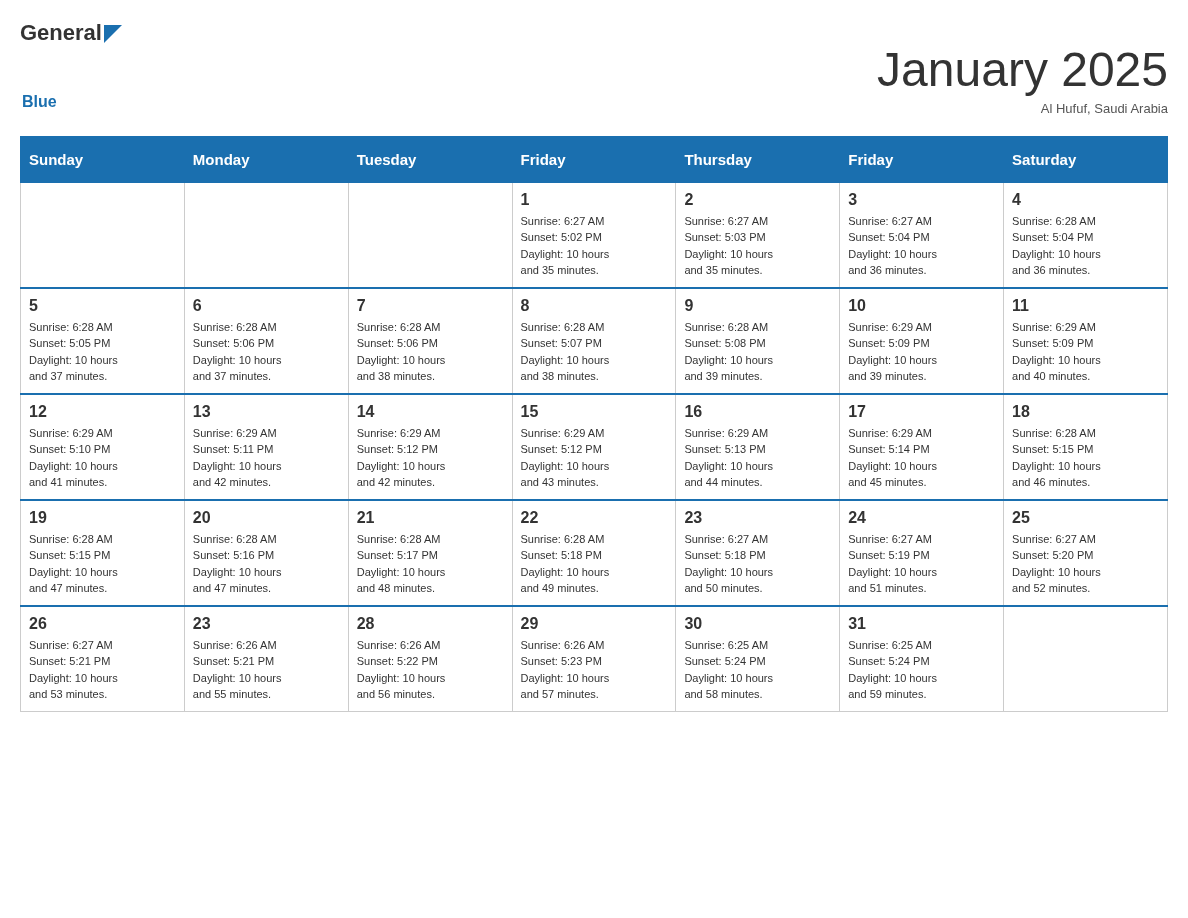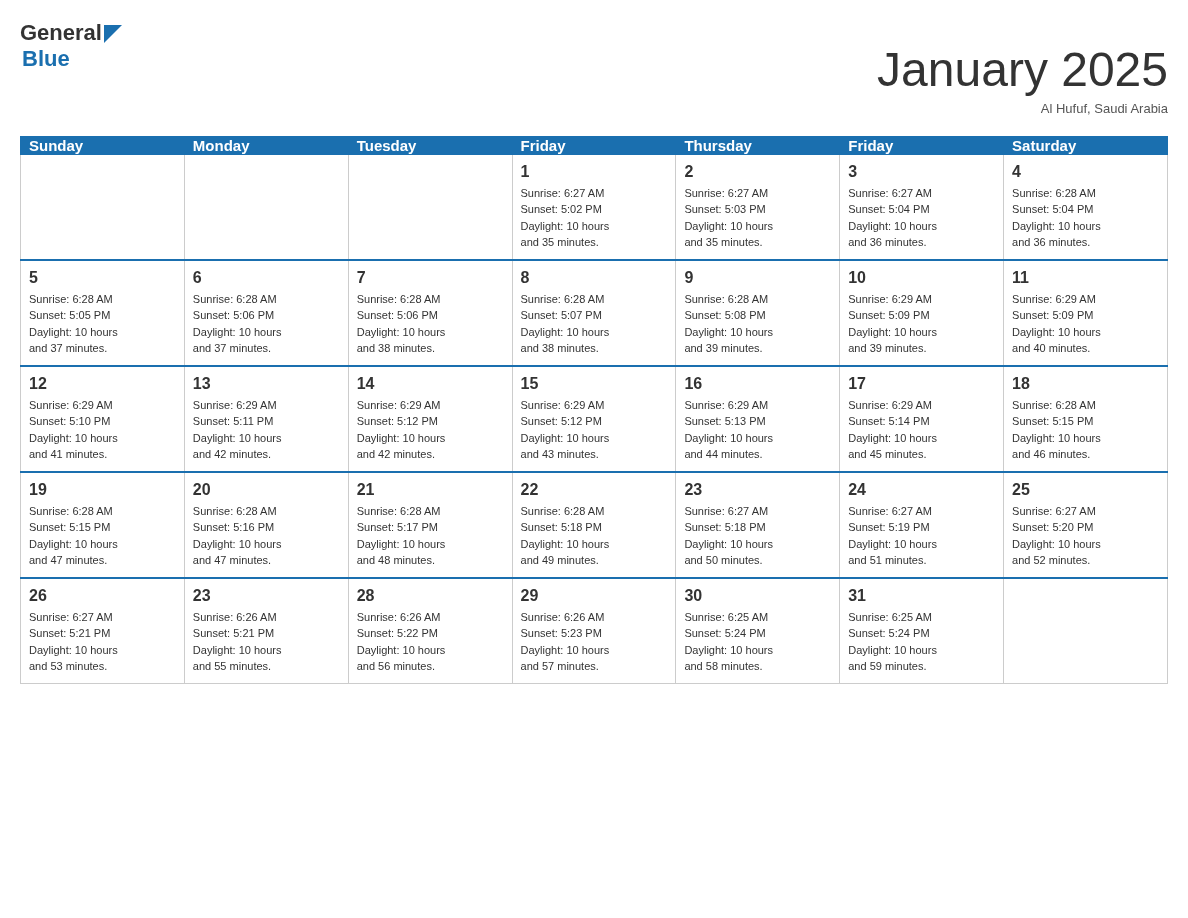--- a/index.html
+++ b/index.html
@@ -46,21 +46,21 @@
     .calendar {
       width: 100%;
       border-collapse: collapse;
       border: 1px solid #ccc;
     }
     .calendar th {
       background-color: #1a6faf;
       color: #fff;
       font-size: 15px;
       font-weight: bold;
-      padding: 0 8px;
+      padding: 14px 8px;
       text-align: left;
       border: 1px solid #1a6faf;
     }
     .calendar td {
       vertical-align: top;
       padding: 8px;
       border: 1px solid #ccc;
       width: calc(100% / 7);
       min-height: 100px;
     }
@@ -93,21 +93,21 @@
 
 <div class="header">
   <div class="logo">
     <div class="logo-wrapper">
       <div class="logo-line1">
         <span style="font-size:22px;font-weight:bold;color:#333;">General</span>
         <svg width="18" height="18" viewBox="0 0 18 18" style="margin-left:2px;margin-top:2px;">
           <polygon points="0,0 18,0 0,18" fill="#1a6faf"></polygon>
         </svg>
       </div>
-      <span style="font-size:22px;font-weight:bold;color:#1a6faf;margin-left:2px;">Blue</span>
+      <span style="font-size:16px;font-weight:bold;color:#1a6faf;margin-left:2px;margin-top:47px;">Blue</span>
     </div>
   </div>
   <div class="title-section">
     <div class="month-title">January 2025</div>
     <div class="location-title">Al Hufuf, Saudi Arabia</div>
   </div>
 </div>
 
 <table class="calendar">
   <thead>

